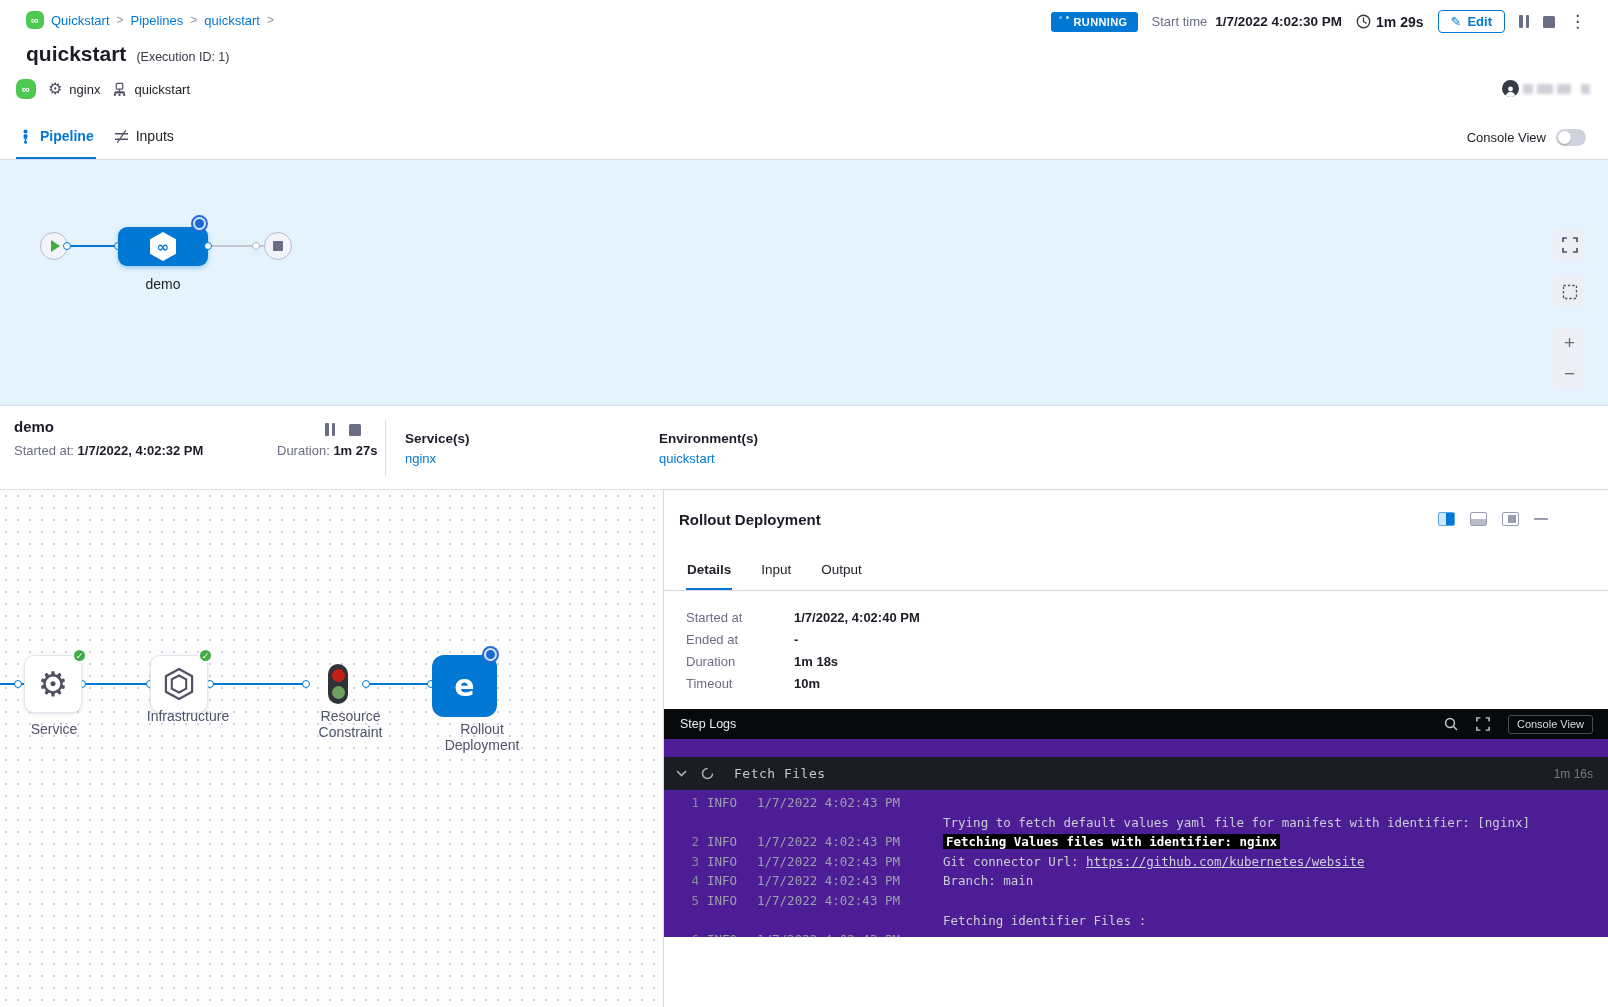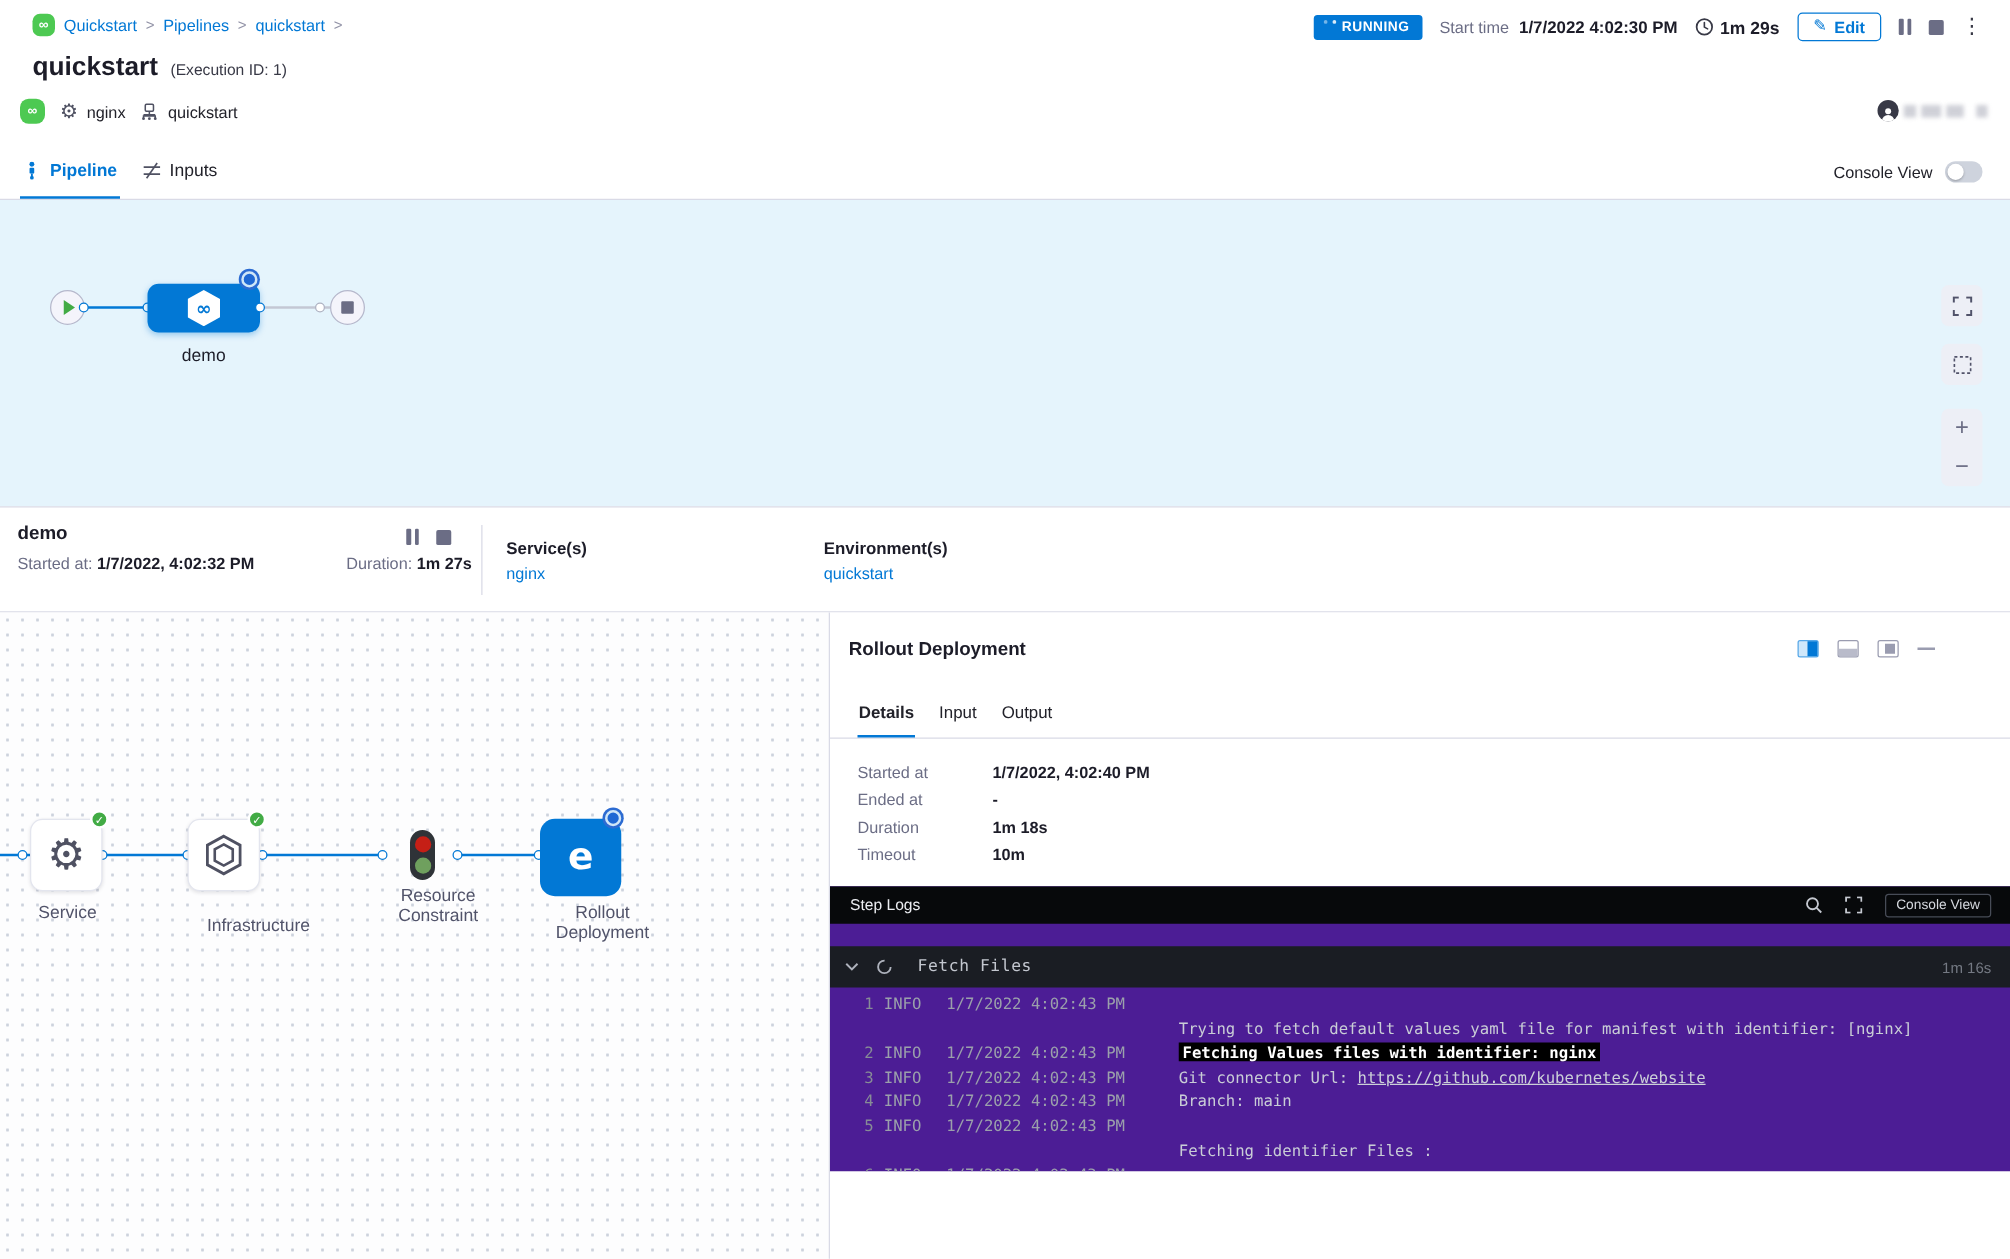--- a/index.html
+++ b/index.html
@@ -111,21 +111,21 @@
   #step-panel { position:absolute; left:663px; top:0; width:945px; height:517px; background:#fff; border-left:1px solid #d9dae6; }
   #panel-title { position:absolute; left:15px; top:21px; font-size:15px; font-weight:bold; color:#1c1c28; }
   #panel-icons { position:absolute; right:60px; top:22px; display:flex; align-items:center; gap:15px; }
   .lay-ic { width:17px; height:14px; border:1.5px solid #9a9cb0; border-radius:2px; position:relative; cursor:pointer; background:#fff; }
   .lay-ic.active { border-color:#58a8e8; background:#cfe8fb; }
   .lay-ic.active::after { content:""; position:absolute; right:0; top:0; width:8px; height:100%; background:#0278d5; }
   .lay-ic.bottom::after { content:""; position:absolute; left:0; bottom:0; width:100%; height:6px; background:#b9bbca; }
   .lay-ic.float::after { content:""; position:absolute; right:2px; top:2px; width:8px; height:8px; background:#9a9cb0; }
   #panel-min { width:14px; height:2.5px; background:#9a9cb0; cursor:pointer; }
   #panel-tabs { position:absolute; left:0; top:60px; width:100%; height:41px; border-bottom:1px solid #d9dae6; display:flex; align-items:center; }
-  .p-tab { font-size:13.5px; color:#22222a; margin-left:18px; height:100%; display:flex; align-items:center;
+  .p-tab { font-size:13.5px; color:#22222a; margin-left:28px; height:100%; display:flex; align-items:center;
     border-bottom:2.5px solid transparent; cursor:pointer; padding:0 1px; }
   .p-tab:first-child { margin-left:22px; }
   .p-tab.active { font-weight:bold; border-bottom-color:#0278d5; }
   #detail-rows { position:absolute; left:22px; top:120px; font-size:13px; }
   .d-row { display:flex; margin-bottom:7px; }
   .d-label { width:108px; color:#6b6d85; }
   .d-value { color:#1c1c28; font-weight:bold; }
 
   
   #log-console { position:absolute; left:0; top:219px; width:945px; height:228px; background:#4c1d95; overflow:hidden; }
@@ -355,21 +355,21 @@
       <span class="tl-red"></span>
       <span class="tl-green"></span>
     </div>
 
     <div id="rollout-node">
       <span class="cd-e">e</span>
     </div>
     <span class="spin-badge" style="left:484px; top:158px;"></span>
 
     <div class="g-label" style="left:12px; top:231px; width:84px;">Service</div>
-    <div class="g-label" style="left:128px; top:242px; width:120px;text-align:right;">Infrastructure</div>
+    <div class="g-label" style="left:128px; top:218px; width:120px;">Infrastructure</div>
     <div class="g-label" style="left:288px; top:218px; width:125px;">
       <div>Resource</div>
       <div>Constraint</div>
     </div>
     <div class="g-label" style="left:418px; top:231px; width:128px;">
       <div>Rollout</div>
       <div>Deployment</div>
     </div>
   </div>
 

